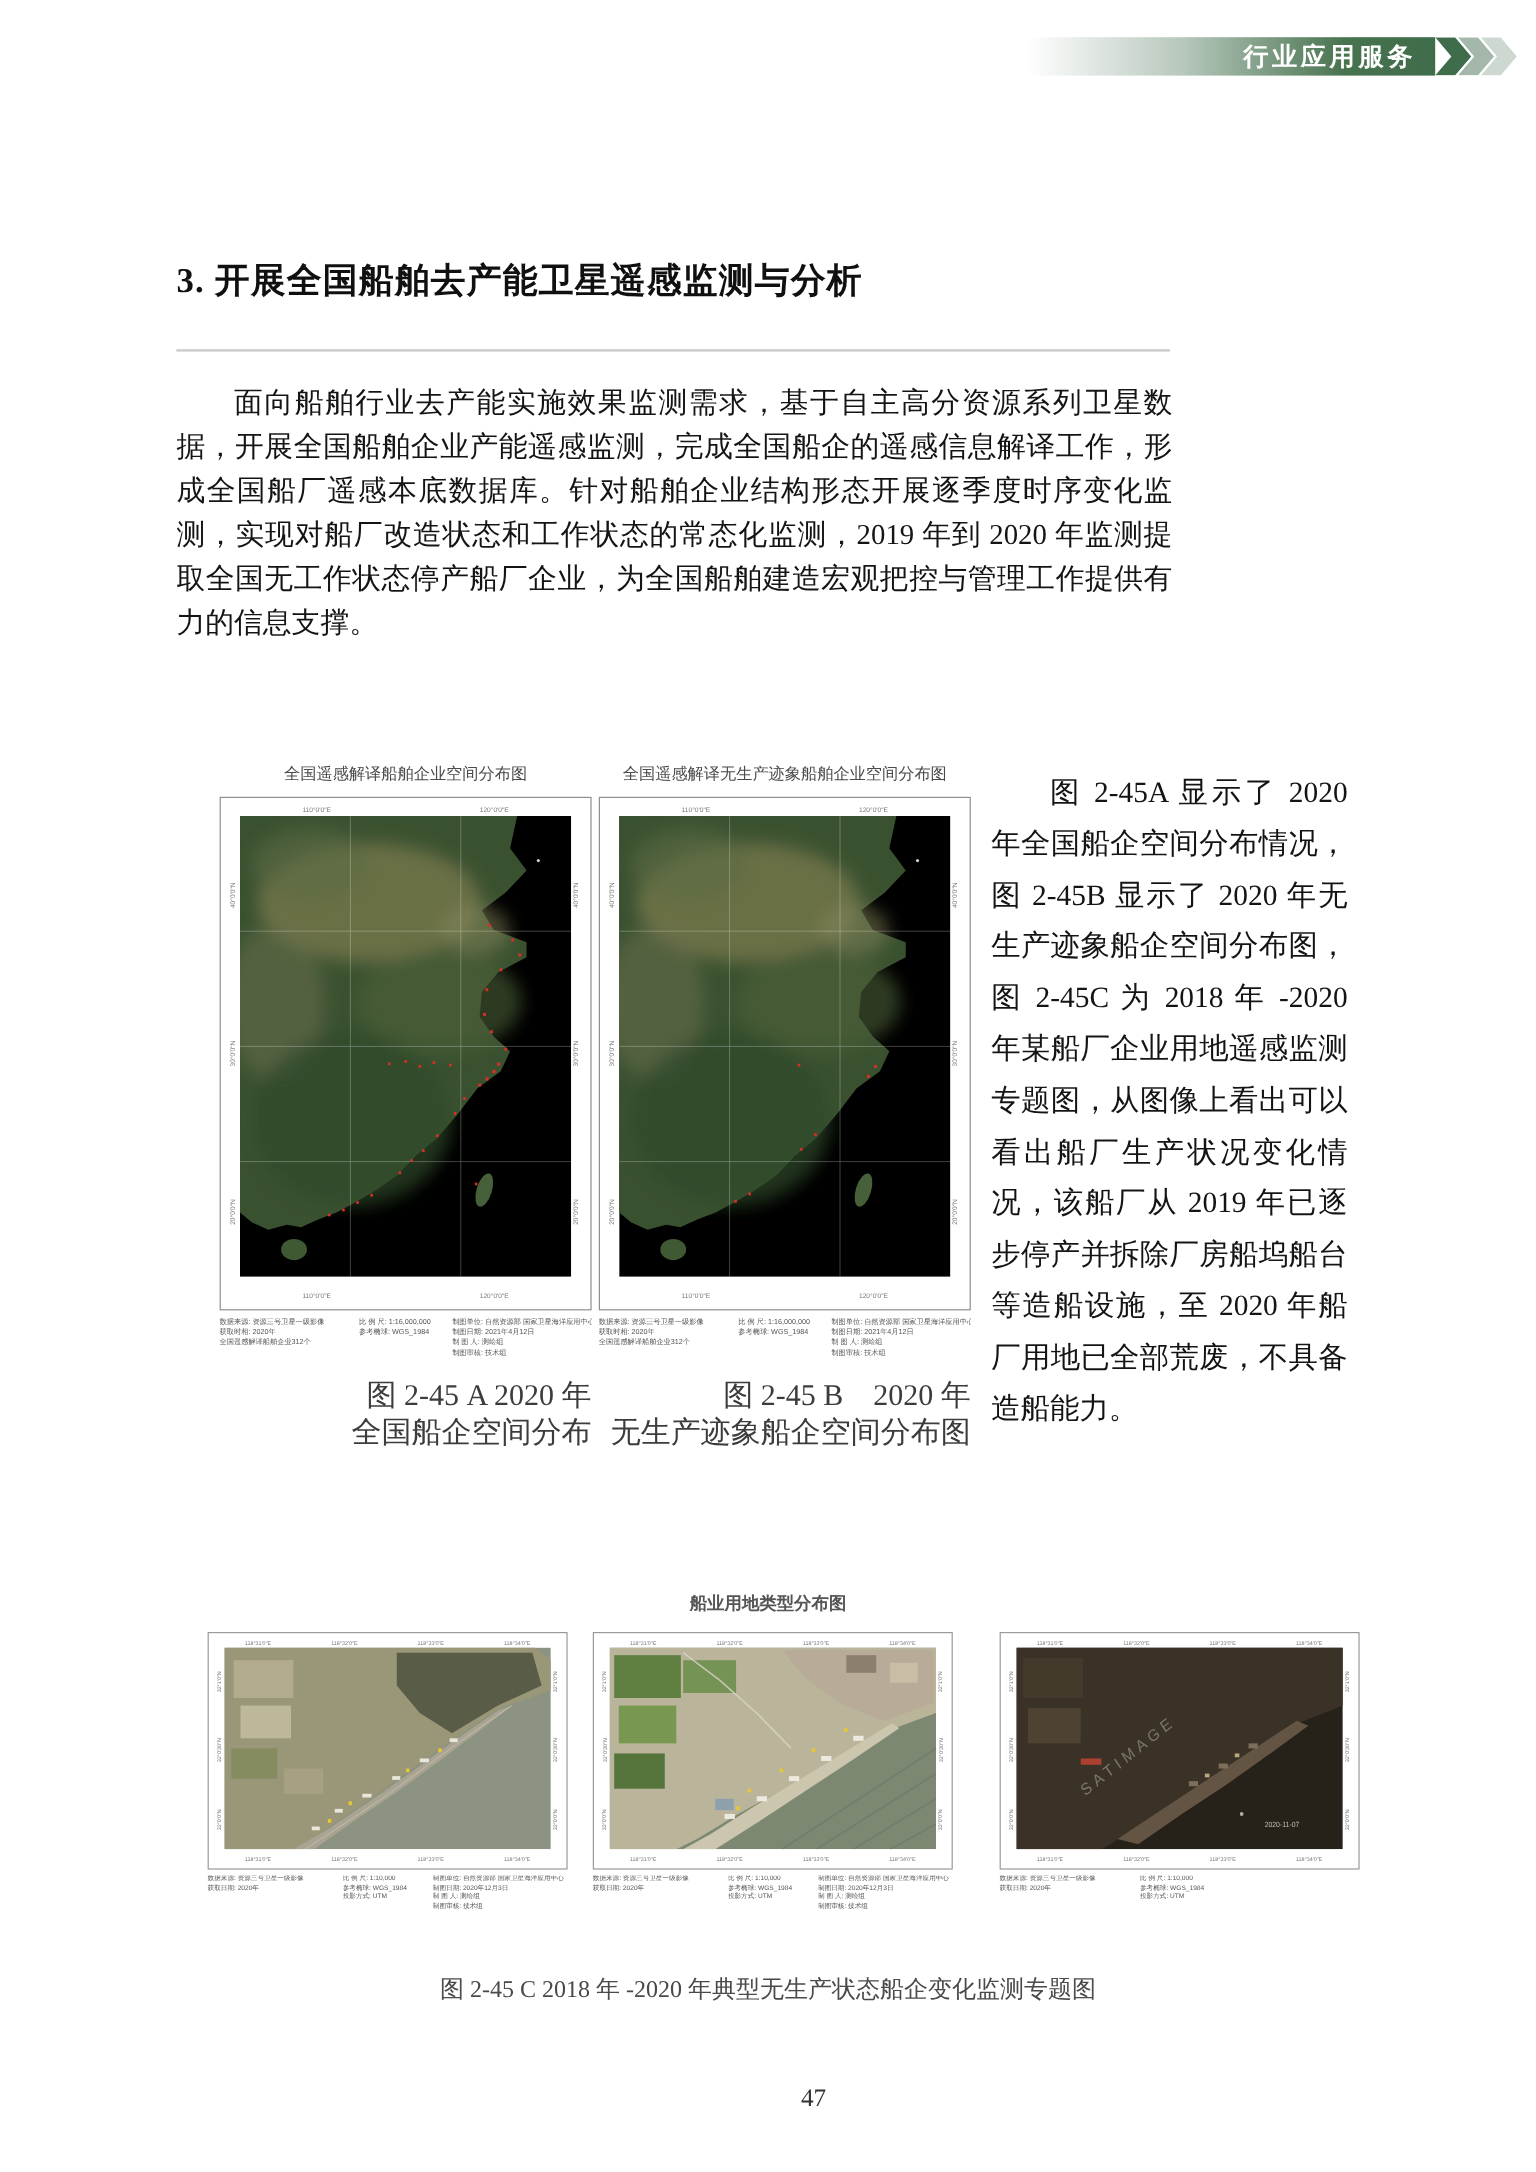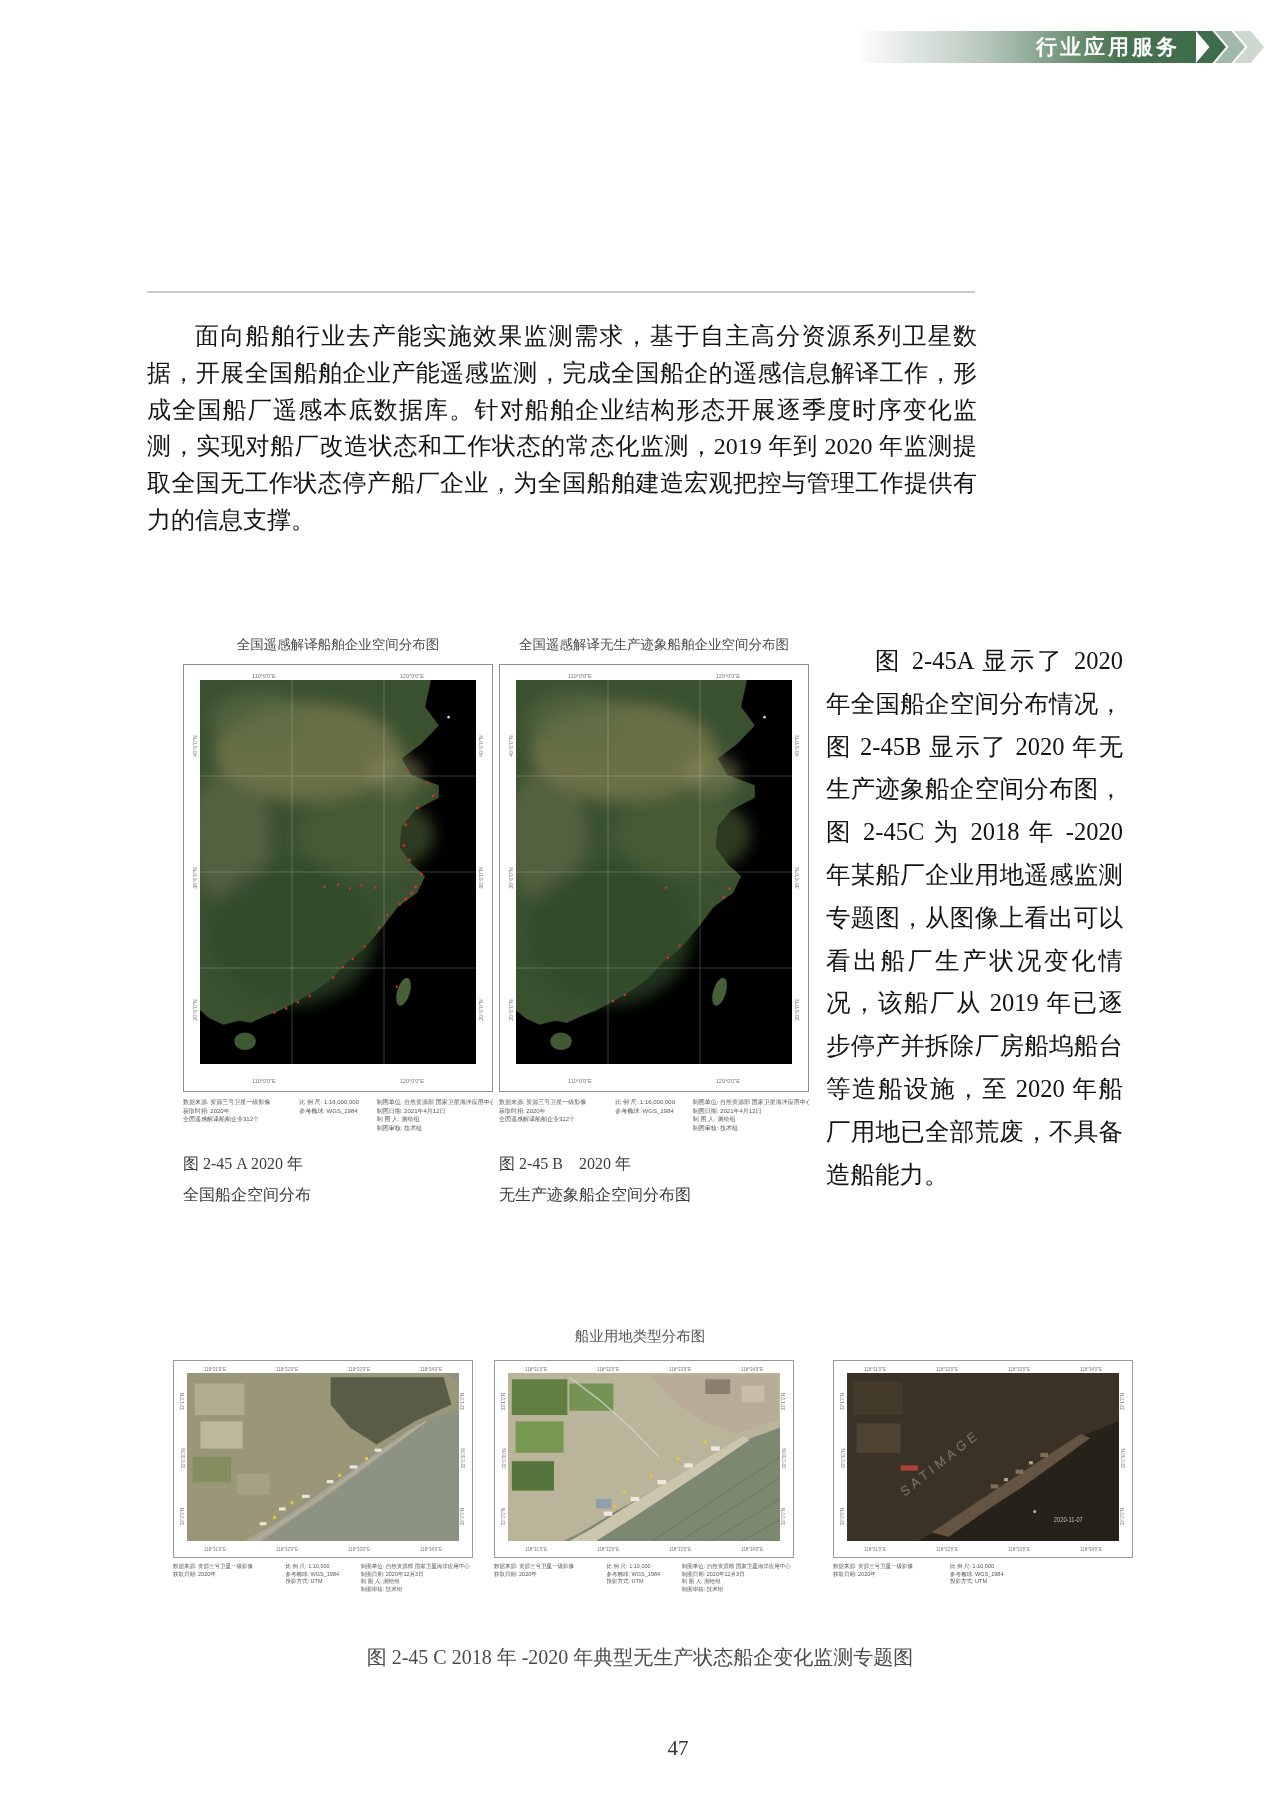--- a/index.html
+++ b/index.html
@@ -55,32 +55,32 @@
   .coords-h{height:9px; font-size:5.5px; align-items:center;}
   .coords-v{flex-direction:column; width:10px; align-items:center; font-size:5.5px;}
   .coords-v span{transform:rotate(-90deg); white-space:nowrap;}
   .map-mid{display:flex; flex:1; align-items:stretch;}
   .map-canvas{flex:1; height:384px;}
   .footnotes{display:flex; margin-top:6px; gap:6px;}
   .fn-col{display:flex; flex-direction:column; overflow:hidden;}
   .fn-col span{font-size:6px; line-height:8.5px; color:#555; white-space:nowrap;
     font-family:"Liberation Sans","DejaVu Sans",sans-serif;}
   .fn-c1{width:37%;} .fn-c2{width:24%;} .fn-c3{width:39%;}
-  .fig-caption{margin-top:16px; text-align:left; font-size:16px; line-height:31px; color:#3c3c3c;}
+  .fig-caption{margin-top:16px; text-align:right; font-size:25px; line-height:31px; color:#3c3c3c;}
 
   
   #side-par{
     position:absolute; left:826px; top:640px; width:297px;
     font-size:24.5px; line-height:42.8px; text-align:justify; text-indent:2em;
   }
 
   
   #strip-title{
     position:absolute; left:140px; top:1327px; width:1000px; text-align:center;
-    font-family:"Liberation Sans","DejaVu Sans",sans-serif; font-size:14.5px; color:#555;
+    font-family:"Liberation Sans","DejaVu Sans",sans-serif; font-size:14.5px; color:#555;font-weight:bold;
   }
   .strip-fig{position:absolute; top:1360px; width:300px;}
   #strip-1{left:173px;} #strip-2{left:494px;} #strip-3{left:833px;}
   .strip-frame{
     border:1px solid #9a9a9a; background:#fff; box-sizing:border-box; height:198px;
     padding:4px 5px; display:flex; flex-direction:column; justify-content:space-between;
   }
   .strip-frame .coords-h{height:8px; font-size:4.5px;}
   .strip-frame .coords-v{width:8px; font-size:4.5px;}
   .strip-canvas{flex:1; height:168px;}
@@ -100,20 +100,21 @@
 
 <div id="page">
 
   <div id="banner">
     <span class="banner-text">行业应用服务</span>
   </div>
   <div class="chev chev1"></div>
   <div class="chev chev2"></div>
   <div class="chev chev3"></div>
 
+  <div id="heading">3. 开展全国船舶去产能卫星遥感监测与分析</div>
   <div id="heading-rule"></div>
 
   <div id="body-par">面向船舶行业去产能实施效果监测需求，基于自主高分资源系列卫星数据，开展全国船舶企业产能遥感监测，完成全国船企的遥感信息解译工作，形成全国船厂遥感本底数据库。针对船舶企业结构形态开展逐季度时序变化监测，实现对船厂改造状态和工作状态的常态化监测，2019 年到 2020 年监测提取全国无工作状态停产船厂企业，为全国船舶建造宏观把控与管理工作提供有力的信息支撑。</div>
 
   <div id="figure-a" class="figure-block">
     <div class="map-title">全国遥感解译船舶企业空间分布图</div>
     <div class="map-frame">
       <div class="coords coords-h">
           <span>110°0'0"E</span>
           <span>120°0'0"E</span>

